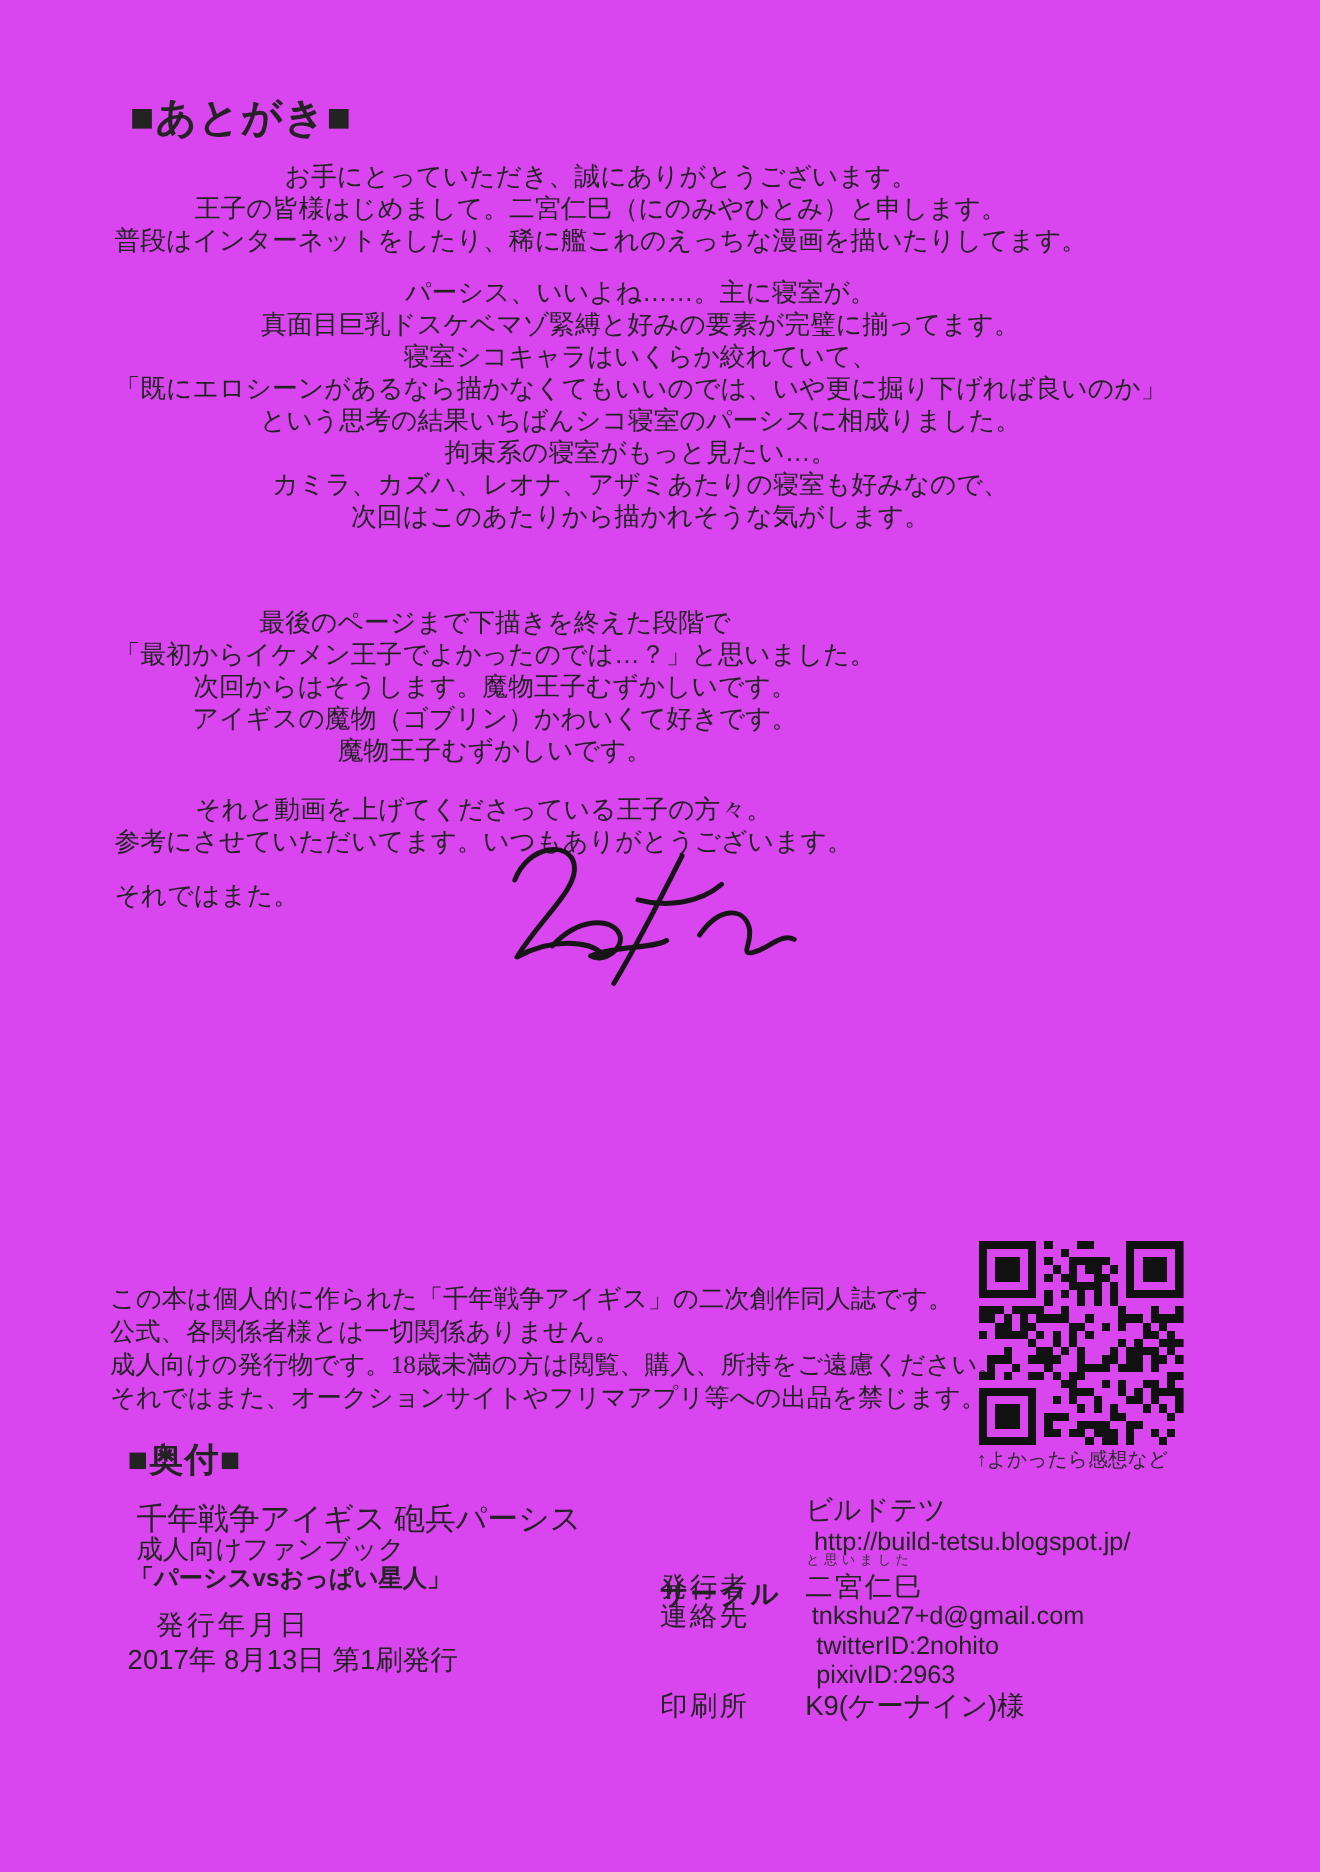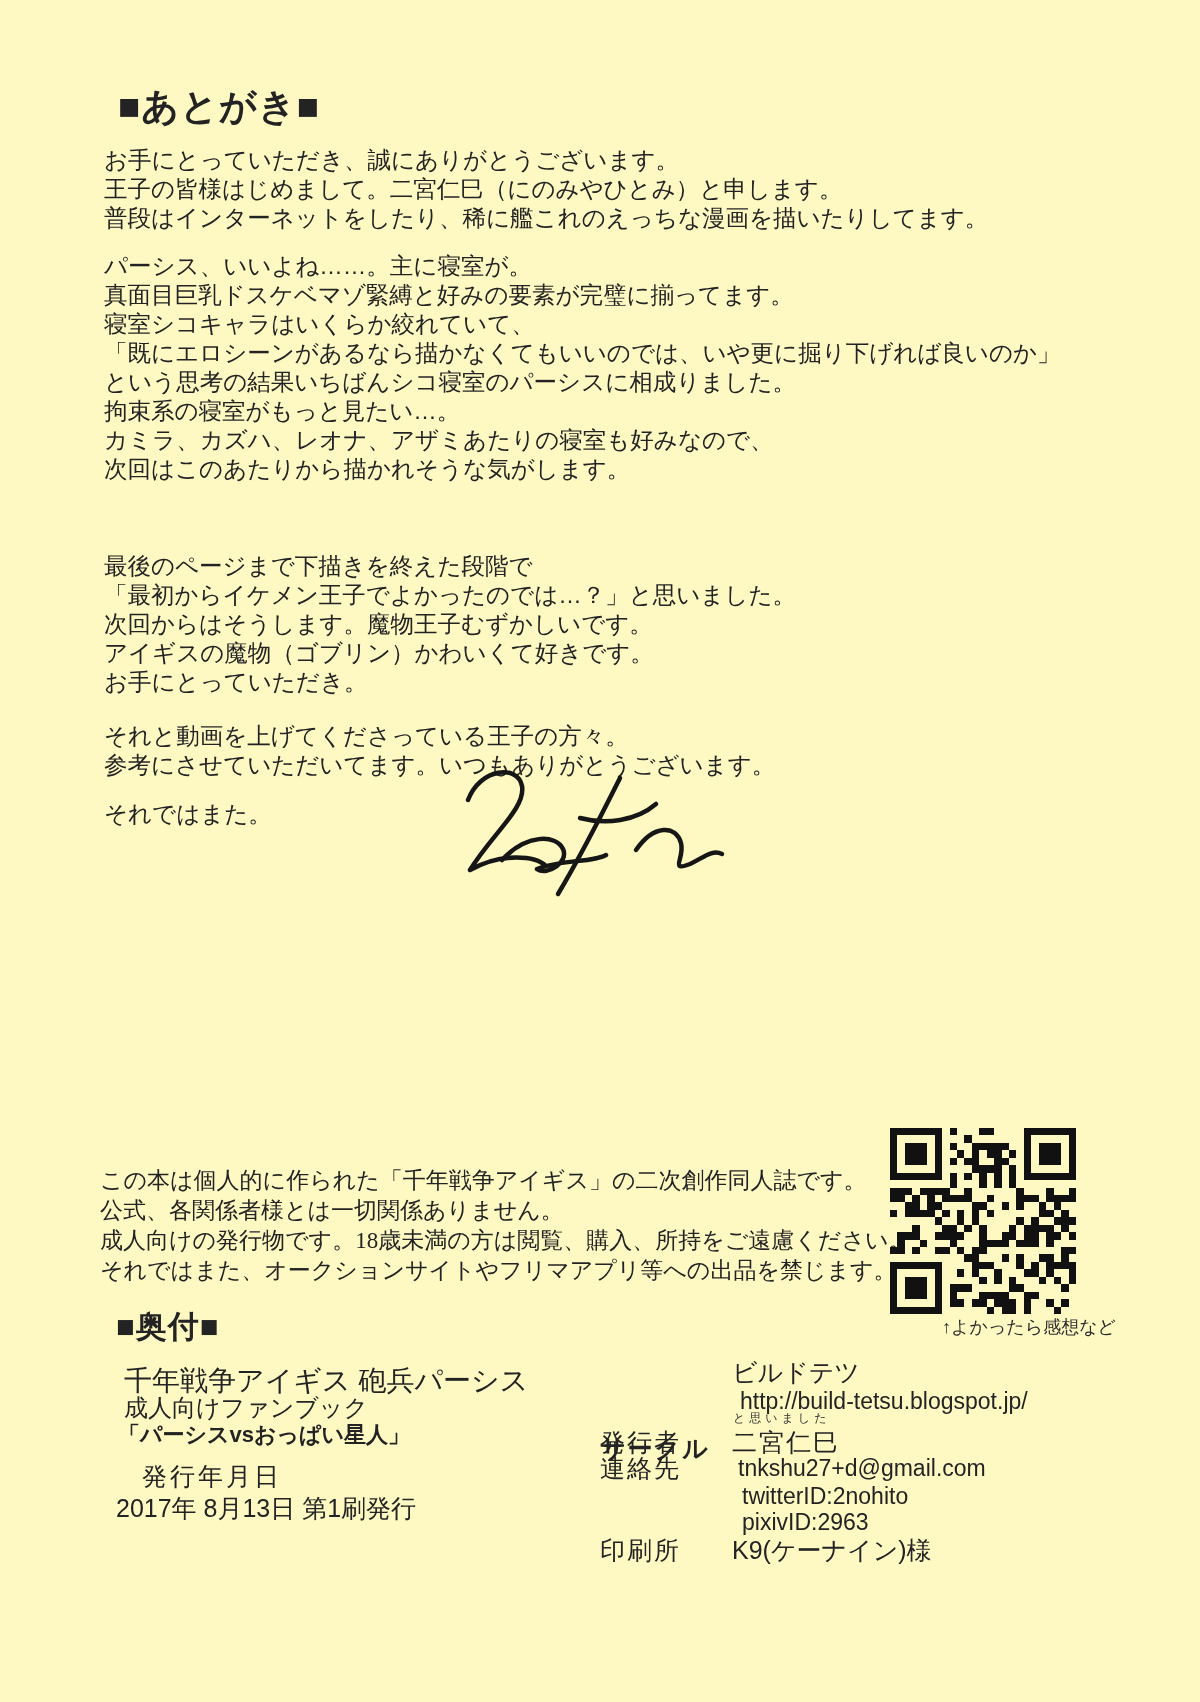--- a/index.html
+++ b/index.html
@@ -1,24 +1,24 @@
 <!DOCTYPE html>
 <html><head>
 <meta charset="utf-8">
 <style>
   html,body{margin:0;padding:0;background:#e8e8e8;}
   .page{
     position:relative;width:1200px;height:1702px;margin:0 auto;
-    background:#fef9c3;color:#232323;overflow:hidden;
+    background:#d946ef;color:#232323;overflow:hidden;
     font-family:"Liberation Sans","DejaVu Sans",sans-serif;
   }
   .abs{position:absolute;white-space:nowrap;}
   .h-title{font-size:37px;font-weight:bold;letter-spacing:1px;}
   .para{font-size:23.5px;line-height:29px;}
-  .para .line{white-space:nowrap;}
+  .para .line{white-space:nowrap;text-align:center;}
   .serif{font-family:"Liberation Serif","DejaVu Serif",serif;}
   .disclaimer{font-size:23px;line-height:30px;}
   .colophon-label{font-size:25px;letter-spacing:2px;}
   .colophon-val{font-size:25px;}
   .mono-ish{font-size:23px;}
   .furigana{font-size:12px;letter-spacing:4px;color:#333;}
   .qr-caption{font-size:18px;color:#2a2a2a;}
   svg{display:block;}
 </style>
 </head>
@@ -43,21 +43,21 @@
     <div class="line">拘束系の寝室がもっと見たい…。</div>
     <div class="line">カミラ、カズハ、レオナ、アザミあたりの寝室も好みなので、</div>
     <div class="line">次回はこのあたりから描かれそうな気がします。</div>
   </div>
 
   <div class="abs para" style="left:104px;top:552px;">
     <div class="line">最後のページまで下描きを終えた段階で</div>
     <div class="line">「最初からイケメン王子でよかったのでは…？」と思いました。</div>
     <div class="line">次回からはそうします。魔物王子むずかしいです。</div>
     <div class="line">アイギスの魔物（ゴブリン）かわいくて好きです。</div>
-    <div class="line">お手にとっていただき。</div>
+    <div class="line">魔物王子むずかしいです。</div>
   </div>
 
   <div class="abs para" style="left:104px;top:722px;">
     <div class="line">それと動画を上げてくださっている王子の方々。</div>
     <div class="line">参考にさせていただいてます。いつもありがとうございます。</div>
   </div>
 
   <div class="abs para" style="left:104px;top:800px;">それではまた。</div>
 
   <div class="abs" style="left:440px;top:762px;">
@@ -368,21 +368,21 @@
         <rect x="29.76" y="178.56" width="7.44" height="7.44"></rect>
         <rect x="37.20" y="178.56" width="7.44" height="7.44"></rect>
         <rect x="44.64" y="178.56" width="7.44" height="7.44"></rect>
         <rect x="96.72" y="178.56" width="7.44" height="7.44"></rect>
         <rect x="111.60" y="178.56" width="7.44" height="7.44"></rect>
         <rect x="119.04" y="178.56" width="7.44" height="7.44"></rect>
         <rect x="133.92" y="178.56" width="7.44" height="7.44"></rect>
         <rect x="163.68" y="178.56" width="7.44" height="7.44"></rect>
       </svg>
     </div>
-  <div class="abs qr-caption" style="left:930px;top:1315px;width:186px;text-align:right;">↑よかったら感想など</div>
+  <div class="abs qr-caption" style="left:888px;top:1315px;width:186px;text-align:left;">↑よかったら感想など</div>
 
   <div class="abs" style="left:116px;top:1306px;font-size:31px;font-weight:bold;letter-spacing:1px;">■奥付■</div>
 
   <div class="abs" style="left:124px;top:1362px;font-size:28px;">千年戦争アイギス 砲兵パーシス</div>
   <div class="abs" style="left:124px;top:1392px;font-size:24px;">成人向けファンブック</div>
   <div class="abs" style="left:118px;top:1420px;font-size:22px;font-weight:bold;">「パーシスvsおっぱい星人」</div>
   <div class="abs" style="left:142px;top:1460px;font-size:25px;letter-spacing:3px;">発行年月日</div>
   <div class="abs" style="left:116px;top:1492px;font-size:25px;">2017年 8月13日 第1刷発行</div>
 
   <div class="abs colophon-label" style="left:600px;top:1432px;font-weight:bold;">サークル</div>

